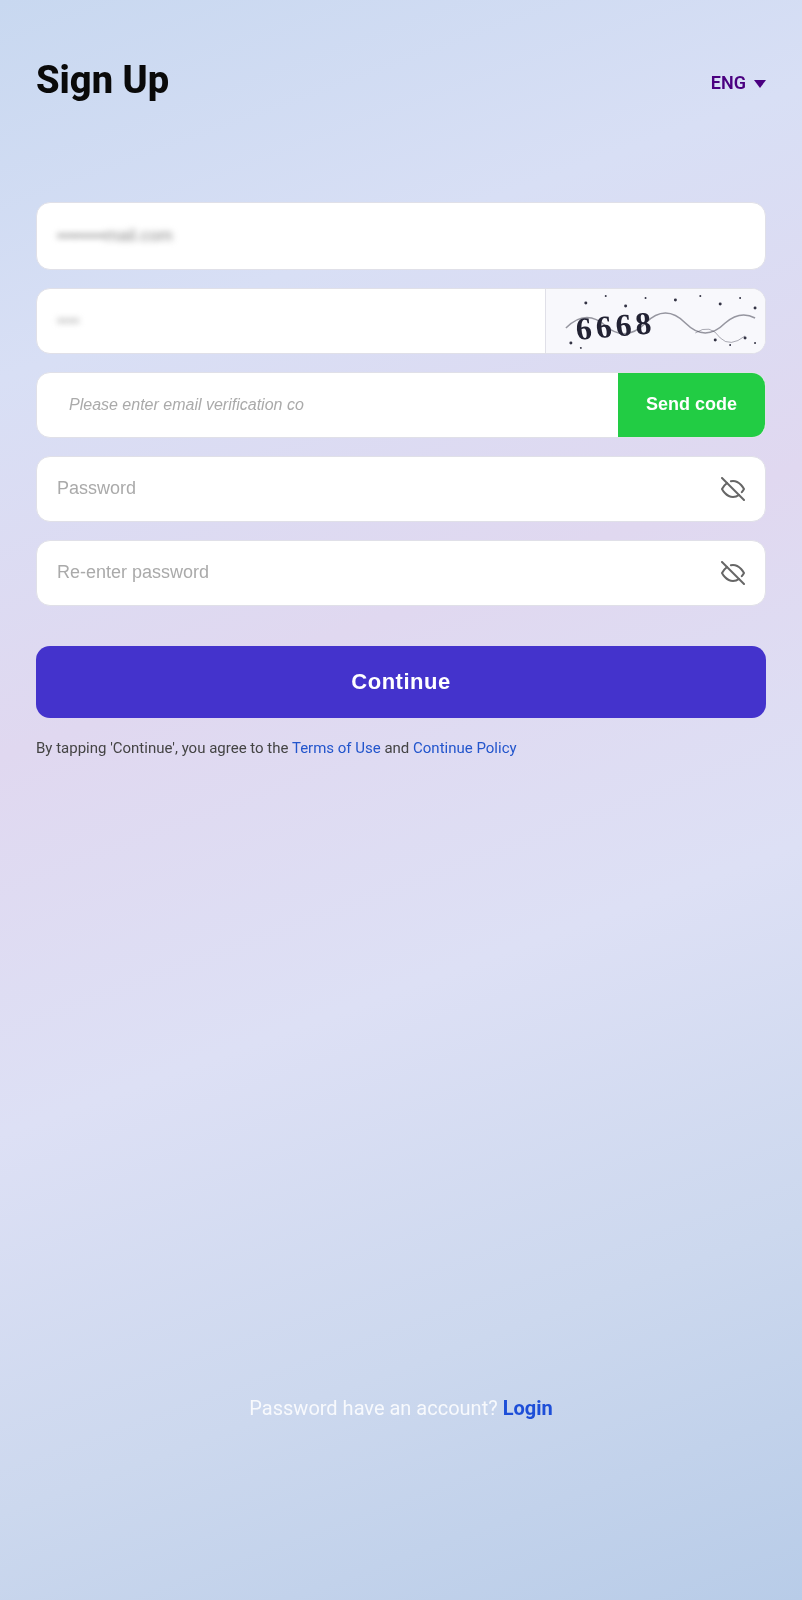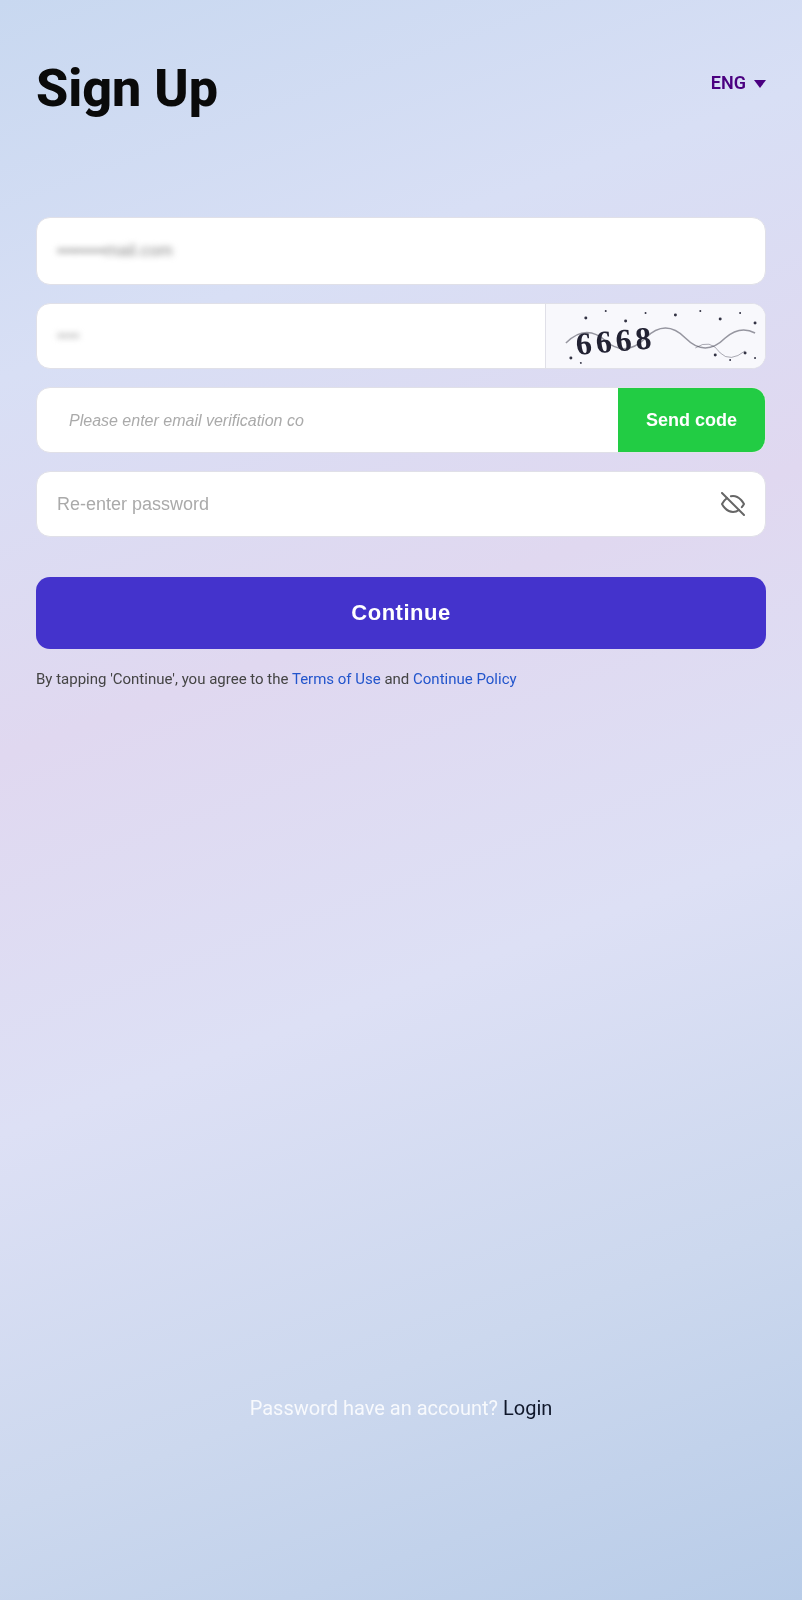--- a/index.html
+++ b/index.html
@@ -26,21 +26,21 @@
     }
 
     .header {
       display: flex;
       justify-content: space-between;
       align-items: flex-start;
       margin-bottom: 100px;
     }
 
     .title {
-      font-size: 52px;
+      font-size: 38px;
       font-weight: 800;
       color: #0a0a0a;
       line-height: 1.1;
     }
 
     .lang-selector {
       display: flex;
       align-items: center;
       gap: 8px;
       font-size: 18px;
@@ -245,23 +245,23 @@
       text-align: center;
     }
 
     .login-prompt {
       font-size: 20px;
       color: rgba(255, 255, 255, 0.85);
       font-weight: 400;
     }
 
     .login-link {
-      color: #0f172a;
+      color: #1d4ed8;
       text-decoration: none;
-      font-weight: 400;
+      font-weight: 700;
     }
 
     .blurred-email {
       filter: blur(3px);
       color: #888;
       font-size: 17px;
     }
 
     .blurred-captcha {
       filter: blur(3px);
@@ -320,20 +320,30 @@
           <path d="M150 45 Q165 35 175 50 Q185 60 200 48" stroke="#334" stroke-width="1" fill="none" opacity="0.4"></path>
         </svg>
       </div>
     </div>
 
     <div class="verification-wrapper">
       <input class="verification-input" type="text" placeholder="Please enter email verification co" style="">
       <button class="send-code-btn">Send code</button>
     </div>
 
+    <div class="password-wrapper">
+      <input class="password-input" type="password" placeholder="Password" style="">
+      <div class="eye-icon">
+        <svg class="eye-svg" viewBox="0 0 24 24">
+          <path d="M17.94 17.94A10.07 10.07 0 0 1 12 20c-7 0-11-8-11-8a18.45 18.45 0 0 1 5.06-5.94"></path>
+          <path d="M9.9 4.24A9.12 9.12 0 0 1 12 4c7 0 11 8 11 8a18.5 18.5 0 0 1-2.16 3.19"></path>
+          <line x1="1" y1="1" x2="23" y2="23"></line>
+        </svg>
+      </div>
+    </div>
 
     <div class="password-wrapper">
       <input class="password-input" type="password" placeholder="Re-enter password" style="">
       <div class="eye-icon">
         <svg class="eye-svg" viewBox="0 0 24 24">
           <path d="M17.94 17.94A10.07 10.07 0 0 1 12 20c-7 0-11-8-11-8a18.45 18.45 0 0 1 5.06-5.94"></path>
           <path d="M9.9 4.24A9.12 9.12 0 0 1 12 4c7 0 11 8 11 8a18.5 18.5 0 0 1-2.16 3.19"></path>
           <line x1="1" y1="1" x2="23" y2="23"></line>
         </svg>
       </div>

